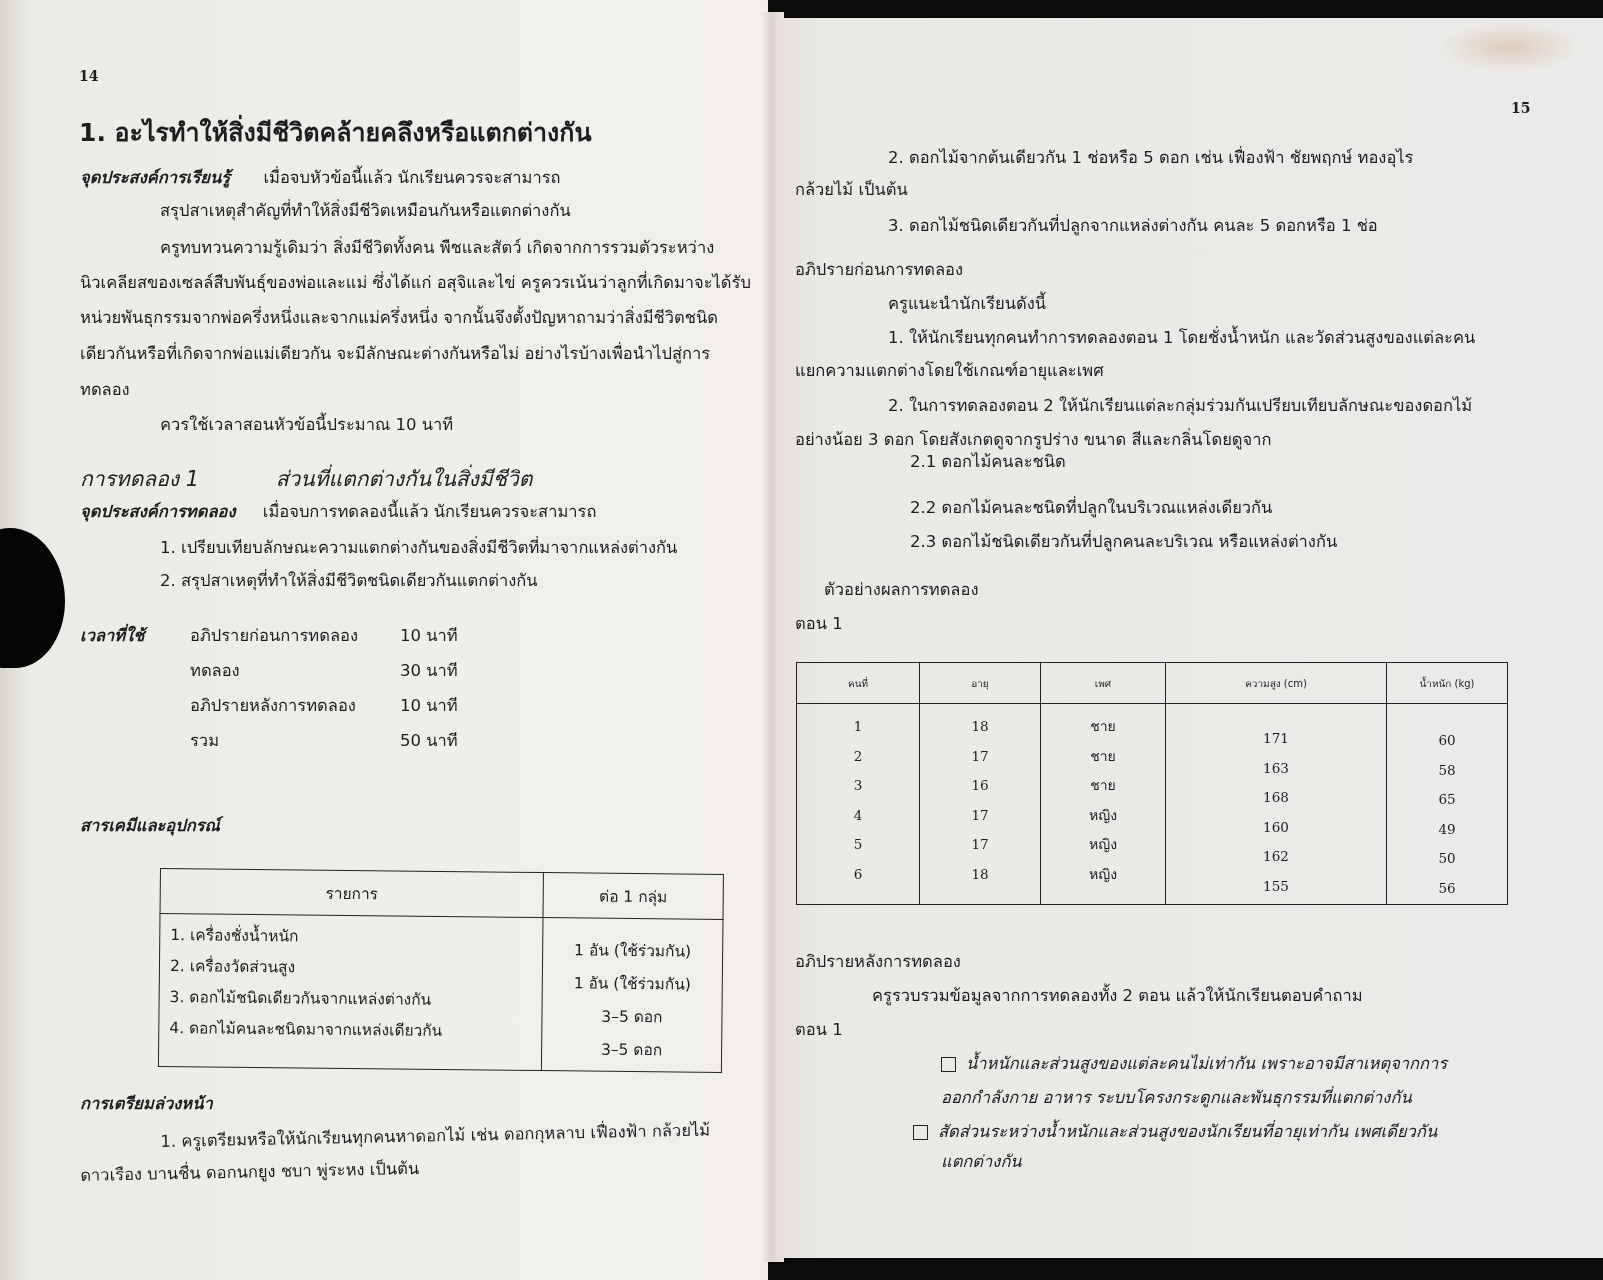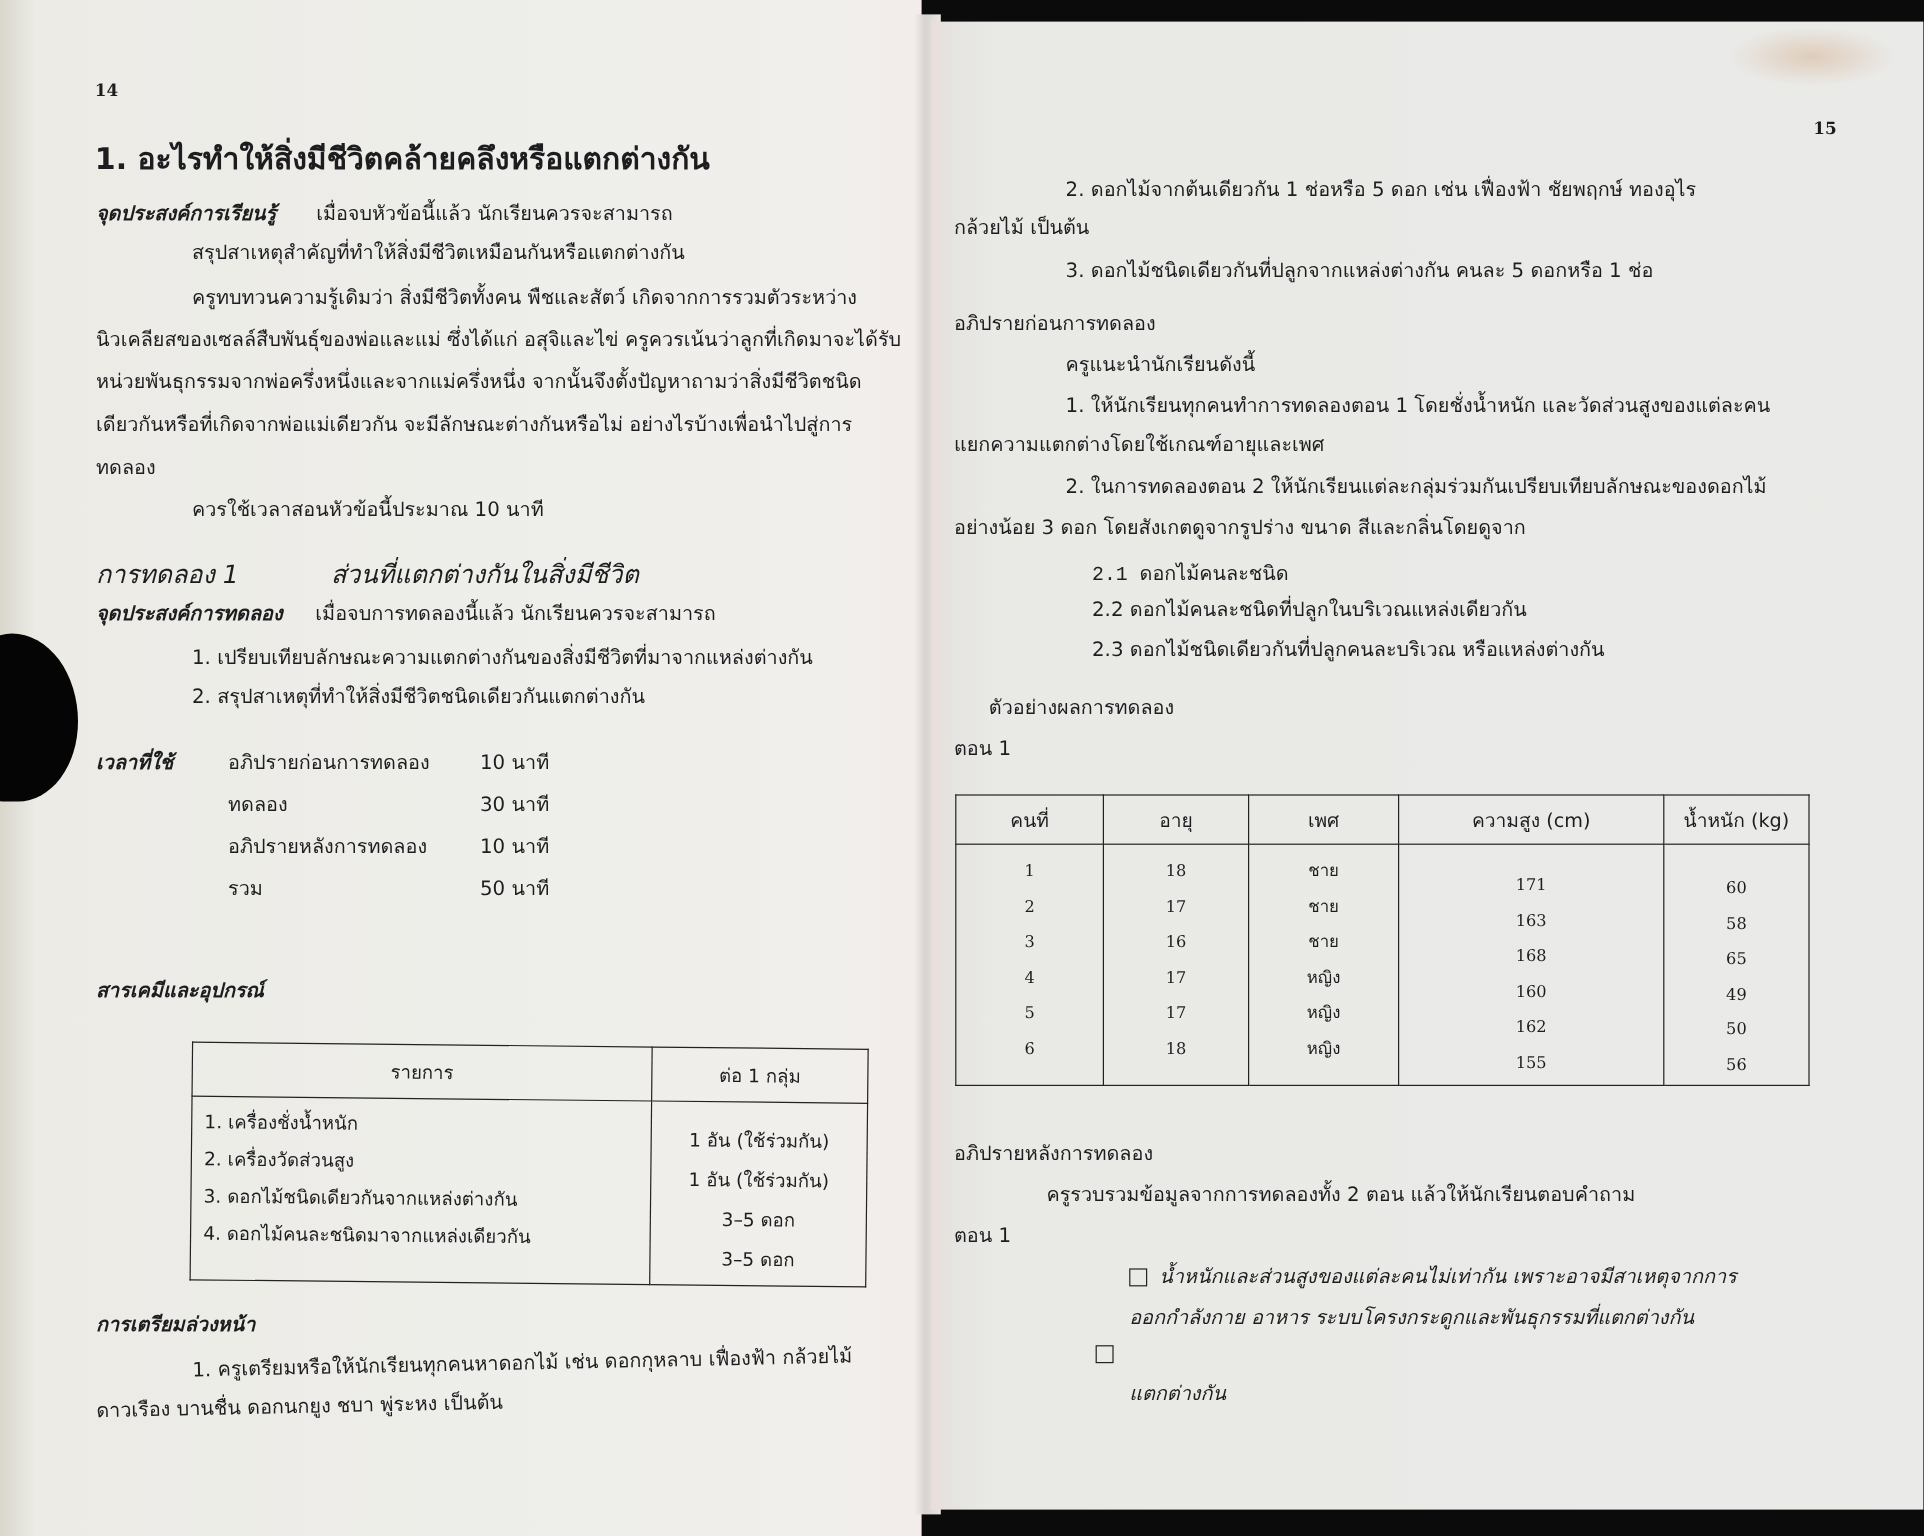--- a/index.html
+++ b/index.html
@@ -19,21 +19,21 @@
   .pn{font-family:"DejaVu Serif",serif;font-weight:bold;font-size:14px;}
   .h1{font-weight:bold;font-size:25px;}
   .t{font-size:16.5px;}
   .b{font-weight:bold;font-style:italic;}
   .it{font-style:italic;}
   .h2{font-style:italic;font-size:21px;}
   table{border-collapse:collapse;position:absolute;}
   .mat td,.mat th{border:1.6px solid #222;font-size:15.5px;font-weight:normal;}
   .mat th{height:42px;}
   .mat td{vertical-align:top;}
-  .res td,.res th{border:1.6px solid #222;font-size:16px;font-weight:normal;text-align:center;}
+  .res td,.res th{border:1.6px solid #222;font-size:10px;font-weight:normal;text-align:center;}
   .res th{height:38px;}
   .res td{font-family:"DejaVu Serif",serif;font-size:13.5px;line-height:29.5px;vertical-align:top;padding-top:8px;}
   .res td.thai{font-family:"DejaVu Sans",sans-serif;font-size:14px;}
   .cb{display:inline-block;width:15px;height:15px;border:1.5px solid #222;vertical-align:middle;margin-right:10px;box-sizing:border-box;}
 </style>
 </head>
 <body>
 
 <div class="page left-page"></div>
 <div class="gutter"></div>
@@ -112,21 +112,21 @@
 <div class="abs t" style="left:888px;top:144px;">2. ดอกไม้จากต้นเดียวกัน  1  ช่อหรือ  5  ดอก  เช่น  เฟื่องฟ้า  ชัยพฤกษ์  ทองอุไร</div>
 <div class="abs t" style="left:795px;top:176px;">กล้วยไม้  เป็นต้น</div>
 <div class="abs t" style="left:888px;top:212px;">3. ดอกไม้ชนิดเดียวกันที่ปลูกจากแหล่งต่างกัน  คนละ  5  ดอกหรือ  1  ช่อ</div>
 
 <div class="abs t" style="left:795px;top:256px;">อภิปรายก่อนการทดลอง</div>
 <div class="abs t" style="left:888px;top:290px;">ครูแนะนำนักเรียนดังนี้</div>
 <div class="abs t" style="left:888px;top:324px;">1. ให้นักเรียนทุกคนทำการทดลองตอน 1 โดยชั่งน้ำหนัก และวัดส่วนสูงของแต่ละคน</div>
 <div class="abs t" style="left:795px;top:357px;">แยกความแตกต่างโดยใช้เกณฑ์อายุและเพศ</div>
 <div class="abs t" style="left:888px;top:392px;">2. ในการทดลองตอน 2 ให้นักเรียนแต่ละกลุ่มร่วมกันเปรียบเทียบลักษณะของดอกไม้</div>
 <div class="abs t" style="left:795px;top:426px;">อย่างน้อย  3  ดอก  โดยสังเกตดูจากรูปร่าง  ขนาด  สีและกลิ่นโดยดูจาก</div>
-<div class="abs t" style="left:910px;top:464px;font-family:Liberation Mono, monospace;">2.1 ดอกไม้คนละชนิด</div>
+<div class="abs t" style="left:910px;top:448px;">2.1 ดอกไม้คนละชนิด</div>
 <div class="abs t" style="left:910px;top:494px;">2.2 ดอกไม้คนละชนิดที่ปลูกในบริเวณแหล่งเดียวกัน</div>
 <div class="abs t" style="left:910px;top:528px;">2.3 ดอกไม้ชนิดเดียวกันที่ปลูกคนละบริเวณ  หรือแหล่งต่างกัน</div>
 
 <div class="abs t" style="left:824px;top:576px;">ตัวอย่างผลการทดลอง</div>
 <div class="abs t" style="left:795px;top:610px;">ตอน 1</div>
 
 <table class="res" style="left:796px;top:662px;width:712px;">
   <tbody>
       <tr>
     <th style="width:120px;">คนที่</th>
@@ -182,15 +182,15 @@
 
 <div class="abs t" style="left:795px;top:948px;">อภิปรายหลังการทดลอง</div>
 <div class="abs t" style="left:872px;top:982px;">ครูรวบรวมข้อมูลจากการทดลองทั้ง 2 ตอน  แล้วให้นักเรียนตอบคำถาม</div>
 <div class="abs t" style="left:795px;top:1016px;">ตอน 1</div>
 
 <div class="abs t it" style="left:913px;top:1050px;margin-left:28px;">
   <span class="cb"></span><span>น้ำหนักและส่วนสูงของแต่ละคนไม่เท่ากัน    เพราะอาจมีสาเหตุจากการ</span>
 </div>
 <div class="abs t it" style="left:941px;top:1084px;">ออกกำลังกาย  อาหาร  ระบบโครงกระดูกและพันธุกรรมที่แตกต่างกัน</div>
 <div class="abs t it" style="left:913px;top:1118px;">
-  <span class="cb"></span>
+  <span class="cb"></span><span>สัดส่วนระหว่างน้ำหนักและส่วนสูงของนักเรียนที่อายุเท่ากัน เพศเดียวกัน</span>
 </div>
 <div class="abs t it" style="left:941px;top:1148px;">แตกต่างกัน</div>
 
 </body></html>

